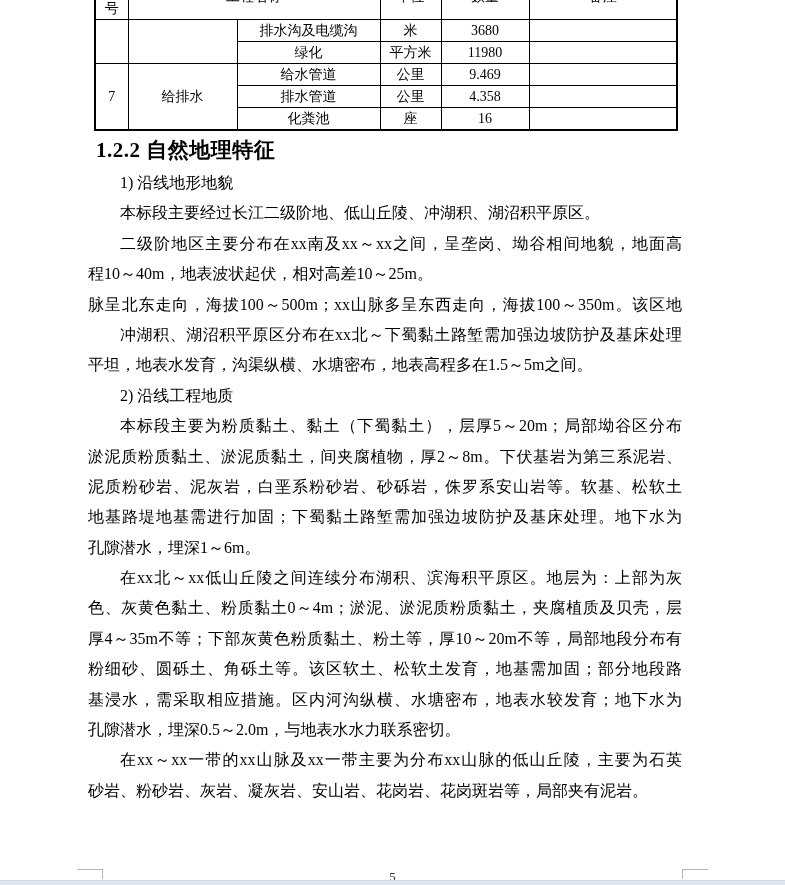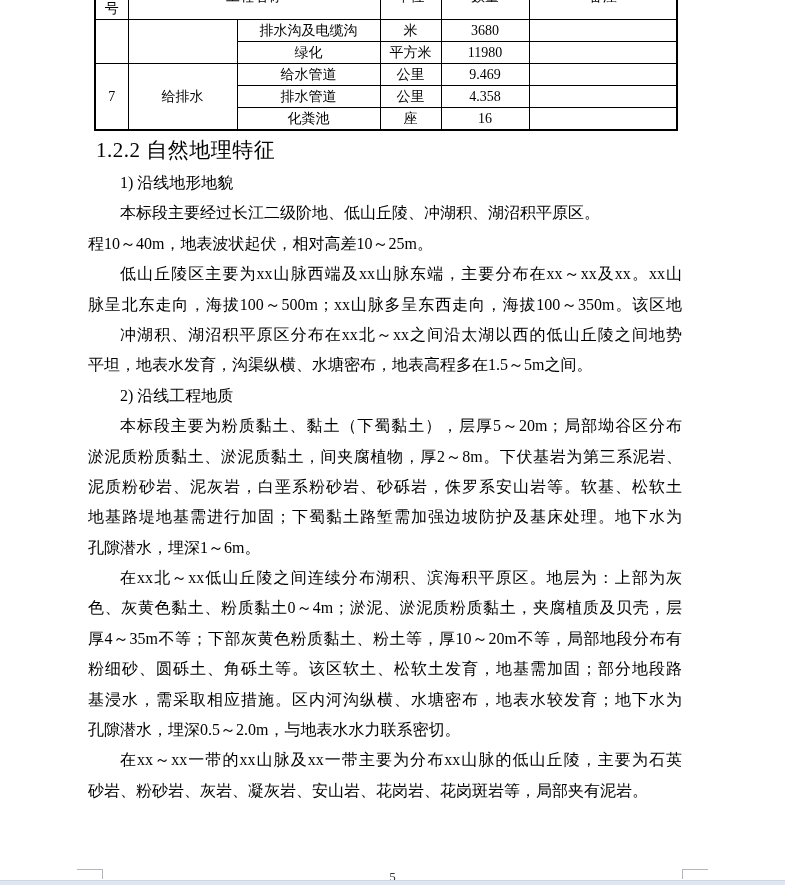--- a/index.html
+++ b/index.html
@@ -17,21 +17,21 @@
     padding:0;overflow:hidden;white-space:nowrap;
   }
   .qty-table{border:2px solid #000;border-top:none;}
   .qty-table tr.hrow td{height:19px;vertical-align:top;}
   .qty-table tr.drow td{height:21px;}
   .clipwrap{display:block;height:19px;overflow:hidden;text-align:center;}
   .clipwrap .clip{display:inline-block;transform:translateY(-12px);}
   .seqhead{display:block;line-height:17px;}
   
   .sec-heading{
-    position:absolute;left:96px;top:136px;font-size:21px;font-weight:normal;
+    position:absolute;left:96px;top:136px;font-size:21px;font-weight:bold;
     letter-spacing:0.5px;white-space:nowrap;
   }
   
   .body-text{
     position:absolute;left:88px;top:168px;width:594px;font-size:16px;
   }
   .line{line-height:30.4px;height:30.4px;white-space:nowrap;overflow:visible;}
   .line.ind{text-indent:32px;}
   .line.fill{white-space:normal;text-align:justify;text-align-last:justify;}
   
@@ -114,24 +114,24 @@
       <td></td>
     </tr>
   </tbody>
     </table>
 
   <div class="sec-heading">1.2.2 自然地理特征</div>
 
   <div class="body-text">
     <div class="line ind">1) 沿线地形地貌</div>
     <div class="line ind">本标段主要经过长江二级阶地、低山丘陵、冲湖积、湖沼积平原区。</div>
+    <div class="line ind fill">二级阶地区主要分布在xx南及xx～xx之间，呈垄岗、坳谷相间地貌，地面高</div>
     <div class="line">程10～40m，地表波状起伏，相对高差10～25m。</div>
-    <div class="line ind fill">低山丘陵区主要为xx山脉西端及xx山脉东端，主要分布在xx～xx及xx。xx山</div>
     <div class="line fill">脉呈北东走向，海拔100～500m；xx山脉多呈东西走向，海拔100～350m。该区地</div>
-    <div class="line ind fill">冲湖积、湖沼积平原区分布在xx北～xx之间沿太湖以西的低山丘陵之间地势</div>
+    <div class="line ind fill">冲湖积、湖沼积平原区分布在xx北～下蜀黏土路堑需加强边坡防护及基床处理</div>
     <div class="line">平坦，地表水发育，沟渠纵横、水塘密布，地表高程多在1.5～5m之间。</div>
     <div class="line ind">2) 沿线工程地质</div>
     <div class="line ind fill">本标段主要为粉质黏土、黏土（下蜀黏土），层厚5～20m；局部坳谷区分布</div>
     <div class="line fill">淤泥质粉质黏土、淤泥质黏土，间夹腐植物，厚2～8m。下伏基岩为第三系泥岩、</div>
     <div class="line fill">泥质粉砂岩、泥灰岩，白垩系粉砂岩、砂砾岩，侏罗系安山岩等。软基、松软土</div>
     <div class="line fill">地基路堤地基需进行加固；下蜀黏土路堑需加强边坡防护及基床处理。地下水为</div>
     <div class="line">孔隙潜水，埋深1～6m。</div>
     <div class="line ind fill">在xx北～xx低山丘陵之间连续分布湖积、滨海积平原区。地层为：上部为灰</div>
     <div class="line fill">色、灰黄色黏土、粉质黏土0～4m；淤泥、淤泥质粉质黏土，夹腐植质及贝壳，层</div>
     <div class="line fill">厚4～35m不等；下部灰黄色粉质黏土、粉土等，厚10～20m不等，局部地段分布有</div>

